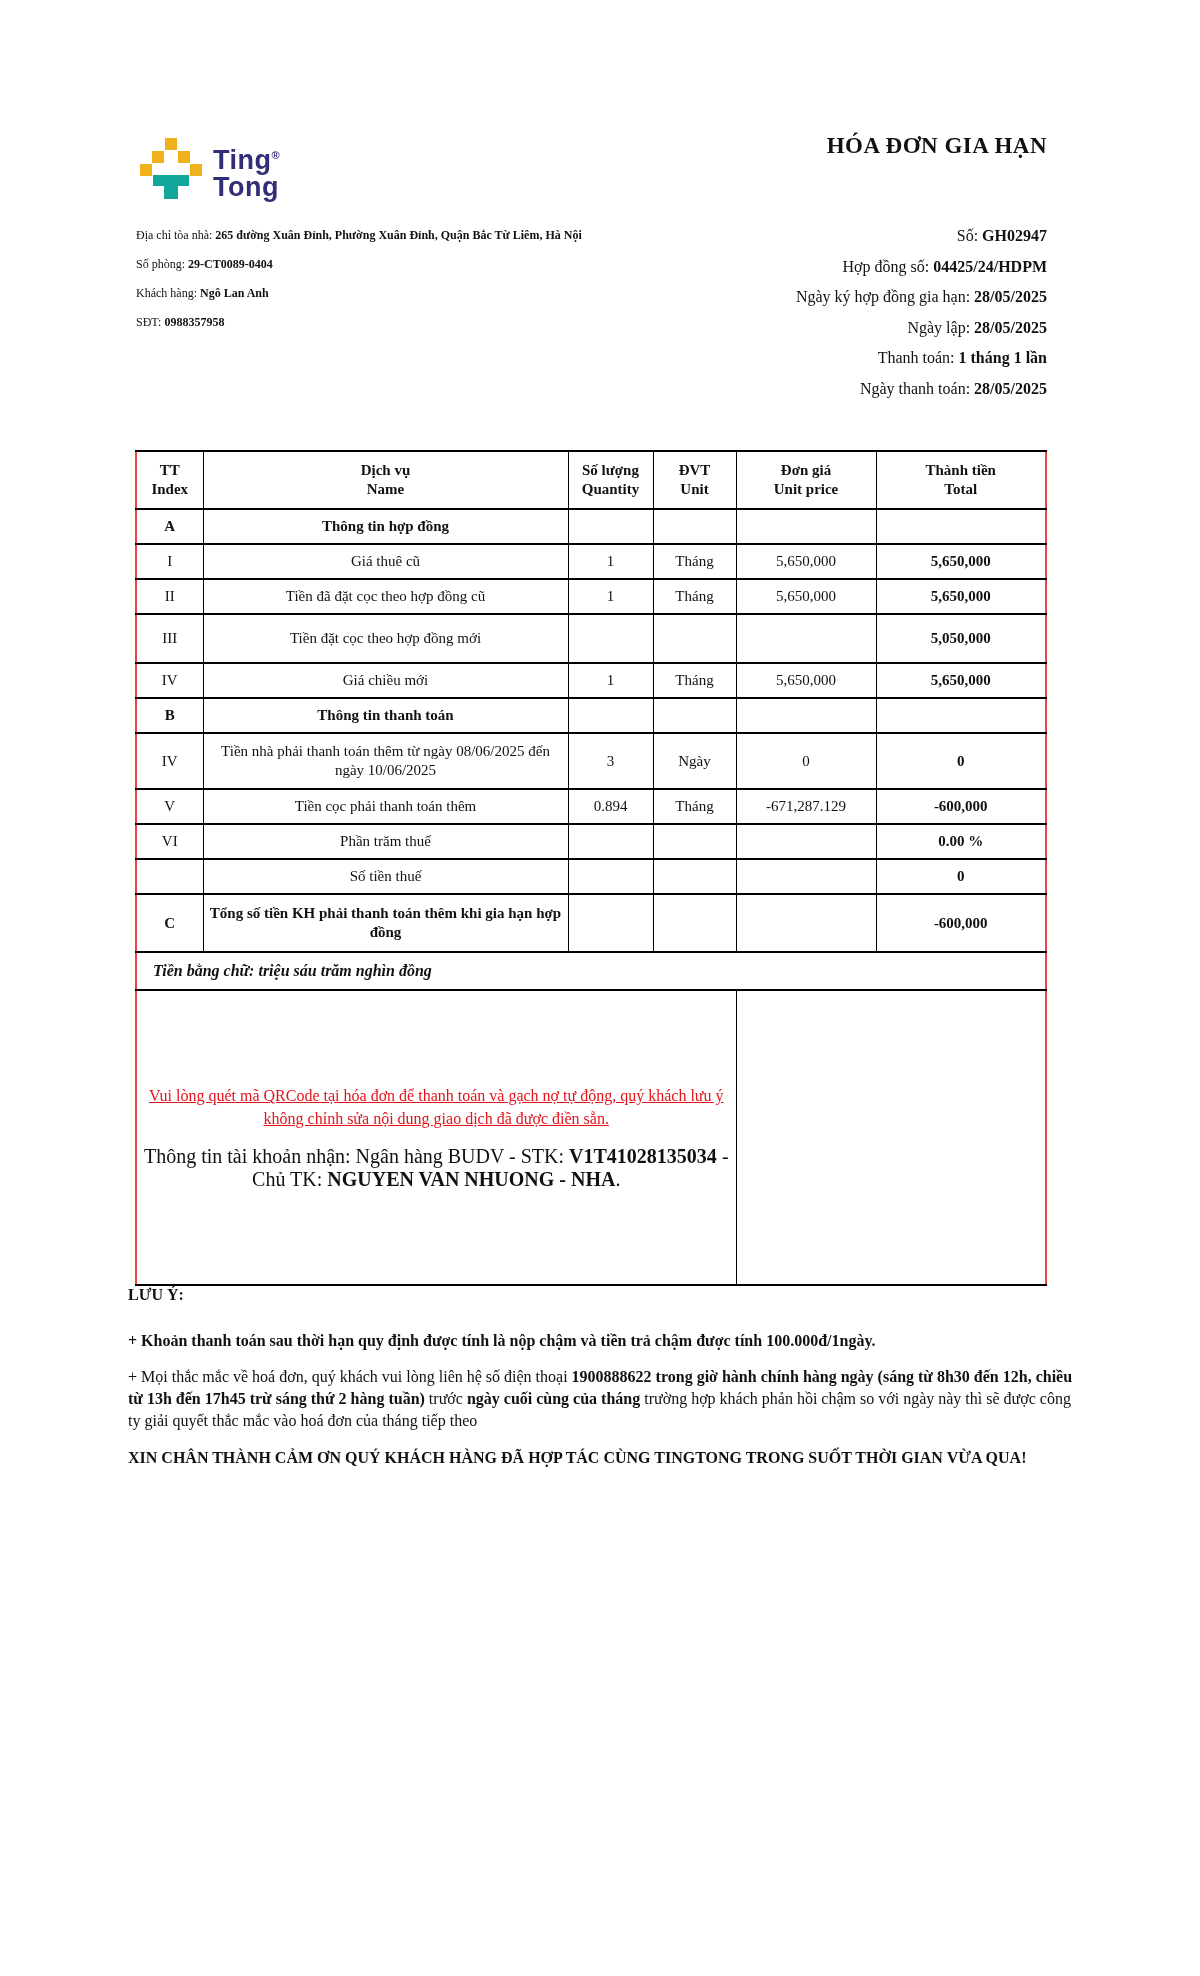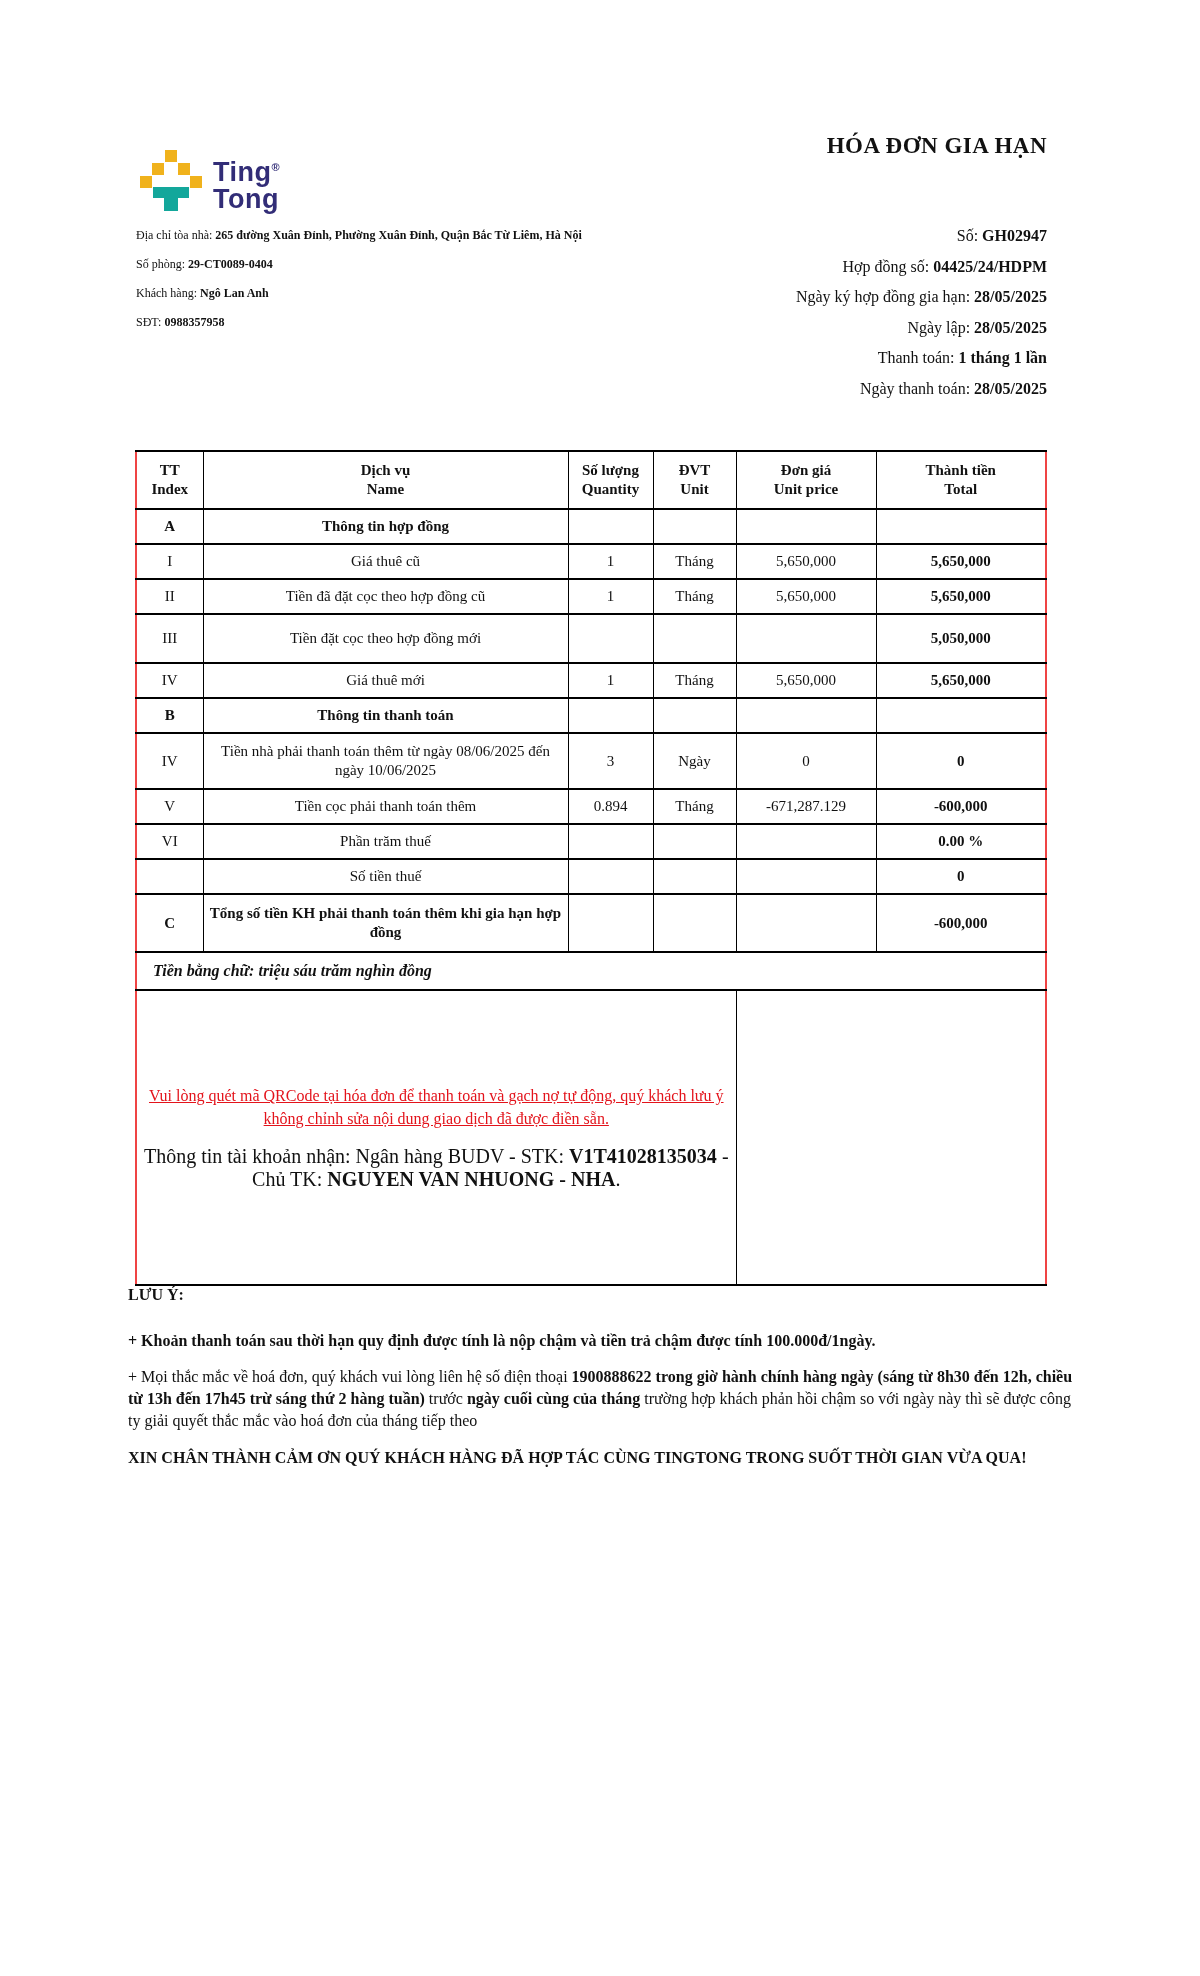--- a/index.html
+++ b/index.html
@@ -7,21 +7,21 @@
   .page {
     position:relative;
     width:1200px; height:1976px;
     background:#ffffff;
     font-family:"Liberation Serif","DejaVu Serif",serif;
     color:#111111;
     overflow:hidden;
   }
 
   
-  .logo { position:absolute; left:140px; top:150px; display:flex; gap:11px; }
+  .logo { position:absolute; left:140px; top:138px; display:flex; gap:11px; }
   .logo-mark { position:relative; width:62px; height:62px; }
   .px { position:absolute; }
   .px.y { background:#f0b21c; }
   .px.t { background:#13a79b; }
   .logo-text {
     font-family:"Liberation Sans","DejaVu Sans",sans-serif;
     font-weight:bold; color:#322d77; font-size:27px; line-height:27px;
     padding-top:4px; letter-spacing:0.5px;
   }
   .logo-text sup { font-size:11px; }
@@ -200,21 +200,21 @@
         <tr style="height: 49px; margin-left: 12px;">
           <td class="index-cell">III</td>
           <td class="name-cell">Tiền đặt cọc theo hợp đồng mới</td>
           <td class="qty-cell"></td>
           <td class="unit-cell"></td>
           <td class="price-cell"></td>
           <td class="total-cell">5,050,000</td>
         </tr>
         <tr style="height: 35px;">
           <td class="index-cell">IV</td>
-          <td class="name-cell">Giá thuê mới</td>
+          <td class="name-cell">Giá chiều mới</td>
           <td class="qty-cell">1</td>
           <td class="unit-cell">Tháng</td>
           <td class="price-cell">5,650,000</td>
           <td class="total-cell">5,650,000</td>
         </tr>
         <tr class="section" style="height: 35px;">
           <td class="index-cell">B</td>
           <td class="name-cell">Thông tin thanh toán</td>
           <td class="qty-cell"></td>
           <td class="unit-cell"></td>

